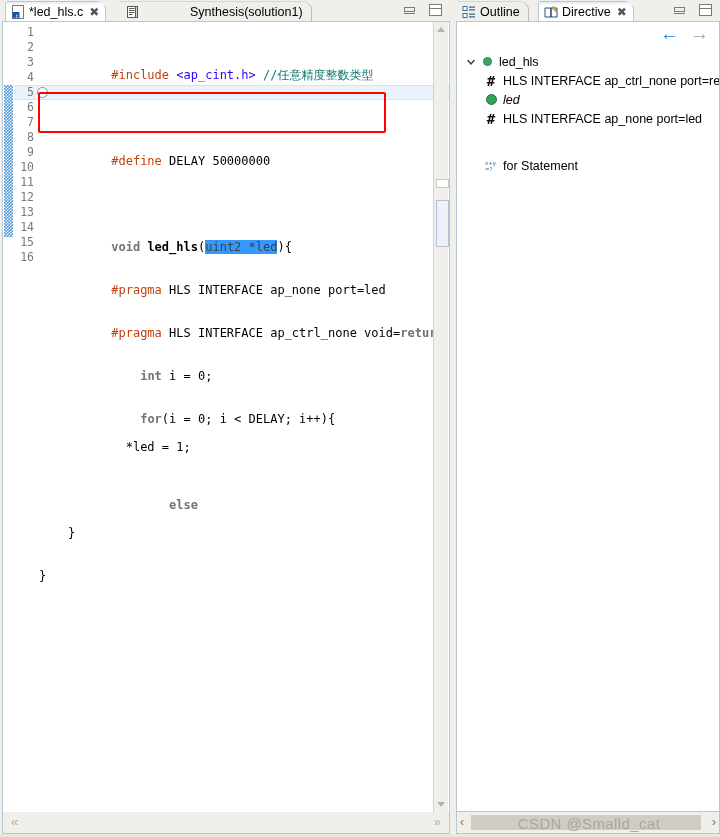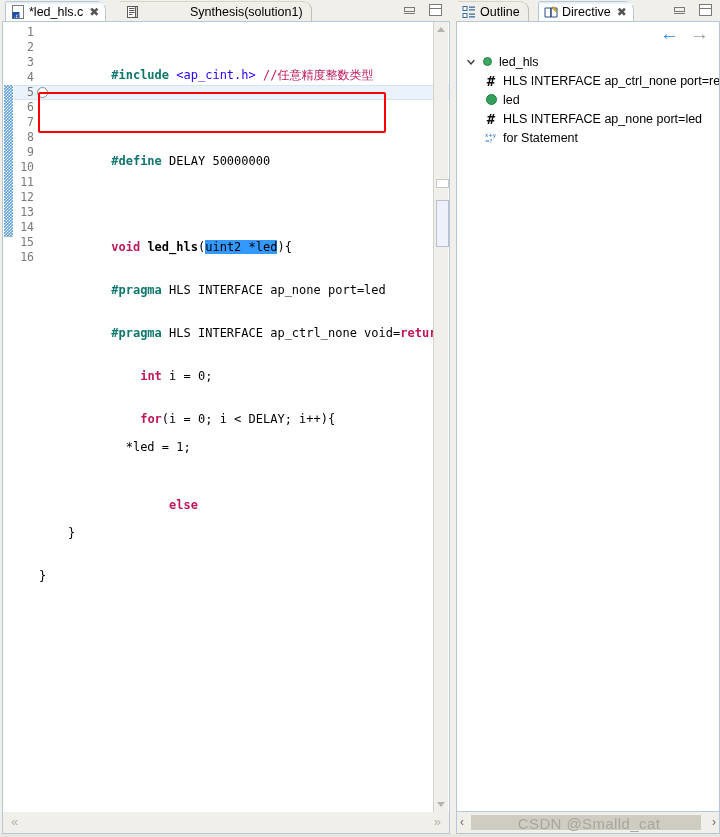--- a/index.html
+++ b/index.html
@@ -97,26 +97,26 @@
     box-sizing:border-box;
   }
   .linenos div{height:15px;line-height:15px;padding-right:3px;}
   .code{
     position:absolute;left:36px;top:3px;right:30px;
     font-family:"DejaVu Sans Mono","Liberation Mono",monospace;
     font-size:12px;
     white-space:pre;
   }
   .code .ln{height:15px;line-height:15px;}
-  .k{color:#be185d;font-weight:bold;}            
-  .pp{color:#0f766e;font-weight:bold;}           
+  .k{color:#737373;font-weight:bold;}            
+  .pp{color:#c2410c;font-weight:normal;}           
   .str{color:#2a00ff;}                           
-  .cmt{color:#be185d;}
+  .cmt{color:#0f766e;}
   .fn{color:#000;font-weight:bold;}
-  .sel{background:#3399ff;color:#000000;}
+  .sel{background:#3399ff;color:#404040;}
   .hl-line{position:absolute;left:11px;right:0;height:15px;background:#eaf2fb;border-top:1px solid #d5e3f2;border-bottom:1px solid #d5e3f2;box-sizing:border-box;}
   .fold{
     position:absolute;width:11px;height:11px;border:1px solid #8c8c8c;border-radius:50%;
     background:#fff;box-sizing:border-box;
   }
   .fold::before{content:"";position:absolute;left:2px;top:4px;width:5px;height:1px;background:#3b3b3b;}
   .redbox{
     position:absolute;border:2px solid #ff0000;box-sizing:border-box;border-radius:2px;
   }
   
@@ -364,35 +364,35 @@
           <span>led_hls</span>
         </div>
 
         <div class="tree-row" style="padding-left:24px;">
           <span class="ic">
               <span class="hashic">#</span>
             </span>
           <span>HLS INTERFACE ap_ctrl_none port=return</span>
         </div>
 
-        <div class="tree-row" style="padding-left:24px;">
+        <div class="tree-row" style="padding-left:24px;font-style:italic;">
           <span class="ic">
               <span class="dot-full"></span>
             </span>
           <span>led</span>
         </div>
 
         <div class="tree-row" style="padding-left:24px;">
           <span class="ic">
               <span class="hashic">#</span>
             </span>
           <span>HLS INTERFACE ap_none port=led</span>
         </div>
 
-        <div class="tree-row" style="padding-left:24px;">
+        <div class="tree-row" style="padding-left:24px;margin-top:28px;">
           <span class="ic">
             <svg width="14" height="14" viewBox="0 0 14 14">
               <text x="1" y="6" font-size="5.5" fill="#2a6fb5" font-family="DejaVu Sans, sans-serif">x+y</text>
               <text x="1" y="12" font-size="5.5" fill="#2a6fb5" font-family="DejaVu Sans, sans-serif">=?</text>
             </svg>
           </span>
           <span>for Statement</span>
         </div>
 
       </div>

